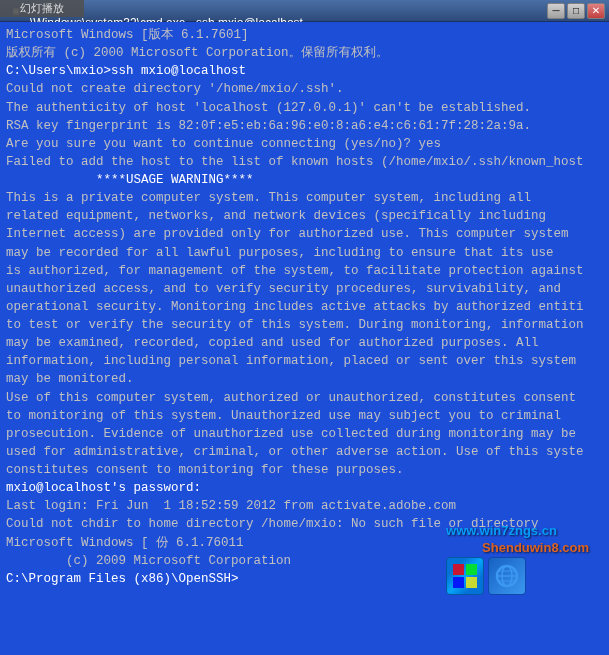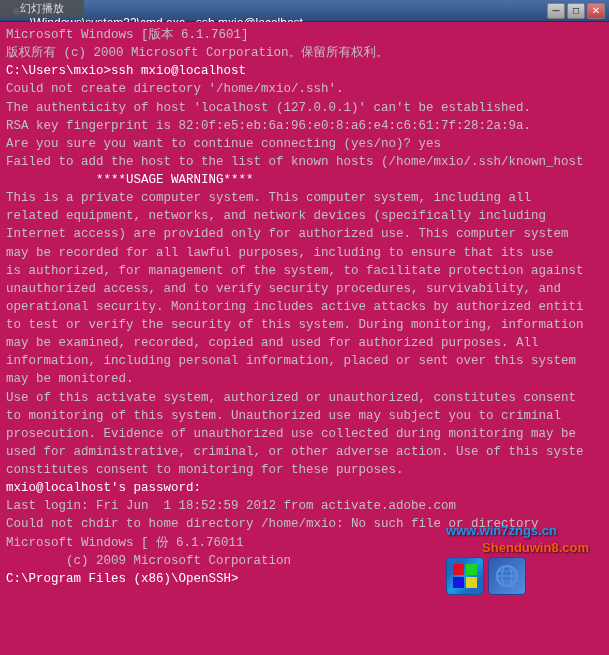--- a/index.html
+++ b/index.html
@@ -74,21 +74,21 @@
       background: rgba(80, 80, 80, 0.85);
       color: #ddd;
       font-size: 11px;
       padding: 1px 20px;
       z-index: 10;
       font-family: 'Tahoma', sans-serif;
     }
 
     
     .terminal {
-      background: #be185d;
+      background: #1d4ed8;
       color: #c0c0c0;
       width: 100%;
       height: calc(100% - 22px);
       padding: 4px 6px;
       overflow: hidden;
       font-size: 12.5px;
       line-height: 1.45;
       position: relative;
     }
 
@@ -185,21 +185,21 @@
     <div class="line">Internet access) are provided only for authorized use. This computer system</div>
     <div class="line">may be recorded for all lawful purposes, including to ensure that its use</div>
     <div class="line">is authorized, for management of the system, to facilitate protection against</div>
     <div class="line">unauthorized access, and to verify security procedures, survivability, and</div>
     <div class="line">operational security. Monitoring includes active attacks by authorized entiti</div>
     <div class="line">to test or verify the security of this system. During monitoring, information</div>
     <div class="line">may be examined, recorded, copied and used for authorized purposes. All</div>
     <div class="line">information, including personal information, placed or sent over this system</div>
     <div class="line">may be monitored.</div>
     <div class="line"></div>
-    <div class="line">Use of this activate system, authorized or unauthorized, constitutes consent</div>
+    <div class="line">Use of this computer system, authorized or unauthorized, constitutes consent</div>
     <div class="line">to monitoring of this system. Unauthorized use may subject you to criminal</div>
     <div class="line">prosecution. Evidence of unauthorized use collected during monitoring may be</div>
     <div class="line">used for administrative, criminal, or other adverse action. Use of this syste</div>
     <div class="line">constitutes consent to monitoring for these purposes.</div>
     <div class="line"></div>
     <div class="line"></div>
     <div class="line" style="color: rgb(255, 255, 255);">mxio@localhost's password:</div>
     <div class="line">Last login: Fri Jun  1 18:52:59 2012 from activate.adobe.com</div>
     <div class="line">Could not chdir to home directory /home/mxio: No such file or directory</div>
     <div class="line">Microsoft Windows [ 份 6.1.76011</div>

